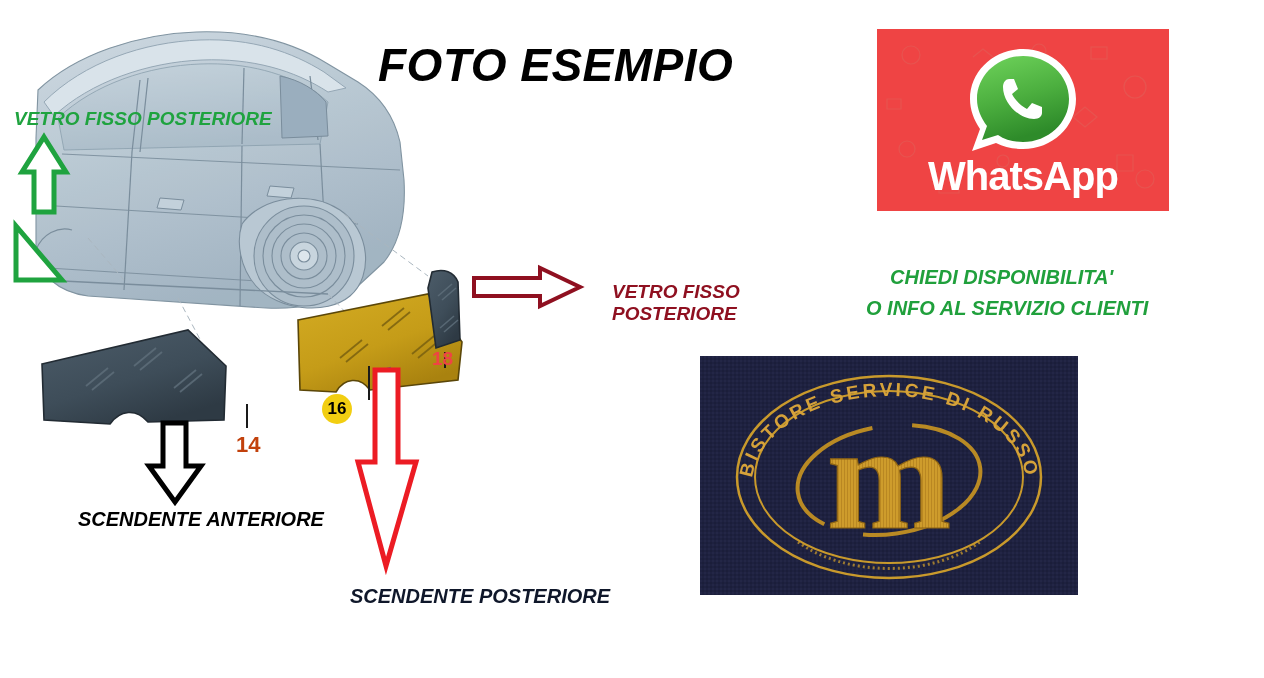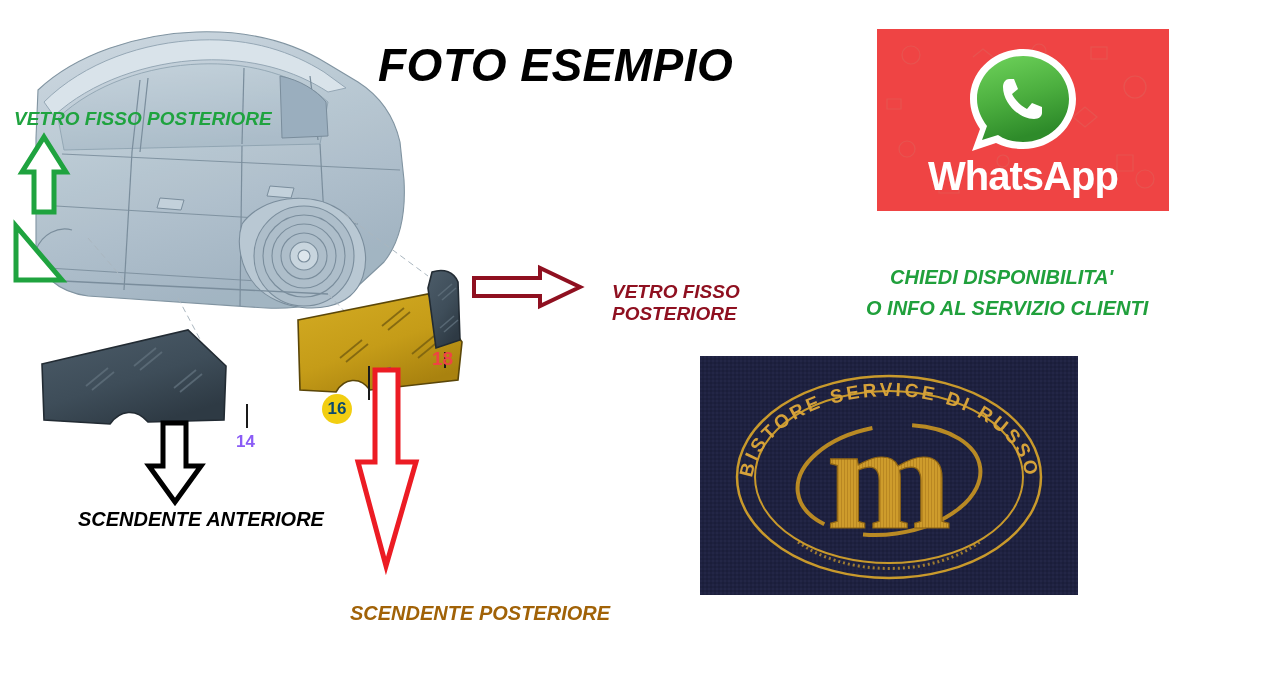--- a/index.html
+++ b/index.html
@@ -61,22 +61,21 @@
     width: 180px;
   }
   #lbl-sa {
     left: 78px; top: 508px;
     font-size: 20px;
     color: #000000;
   }
   #lbl-sp {
     left: 350px; top: 585px;
     font-size: 20px;
-    color: #a16207;
-    margin-top: 17px;
+    color: #0f172a;
   }
 
   
   #arrows {
     position: absolute;
     left: 0; top: 0;
     width: 1264px;
     height: 678px;
     pointer-events: none;
   }
@@ -284,24 +283,24 @@
       </g>
 
       <g stroke="#1A1A1A" stroke-width="2" fill="none">
         <path d="M 219,386 L 219,410"></path>
         <path d="M 341,348 L 341,382"></path>
         <path d="M 417,334 L 417,350"></path>
       </g>
     </svg>
   </div>
 
-  <div style="position:absolute;left:236px;top:432px;font-size:17px;font-weight:bold;color:#8b5cf6;">14</div>
+  <div style="position:absolute;left:236px;top:432px;font-size:22px;font-weight:bold;color:#c2410c;">14</div>
 
   <div style="position:absolute;left:322px;top:394px;width:30px;height:30px;border-radius:50%;
-              background:#F2CE11;color:#0c4a6e;font-size:17px;font-weight:bold;
+              background:#F2CE11;color:#000000;font-size:17px;font-weight:bold;
               display:flex;align-items:center;justify-content:center;">16</div>
 
   <div style="position:absolute;left:377px;top:396px;font-size:19px;font-weight:bold;color:#111;">17</div>
 
   <div style="position:absolute;left:432px;top:348px;font-size:19px;font-weight:bold;color:#ef4444;">18</div>
 
   <div id="title">FOTO ESEMPIO</div>
 
   <svg id="arrows" viewBox="0 0 1264 678" xmlns="http://www.w3.org/2000/svg">
 

